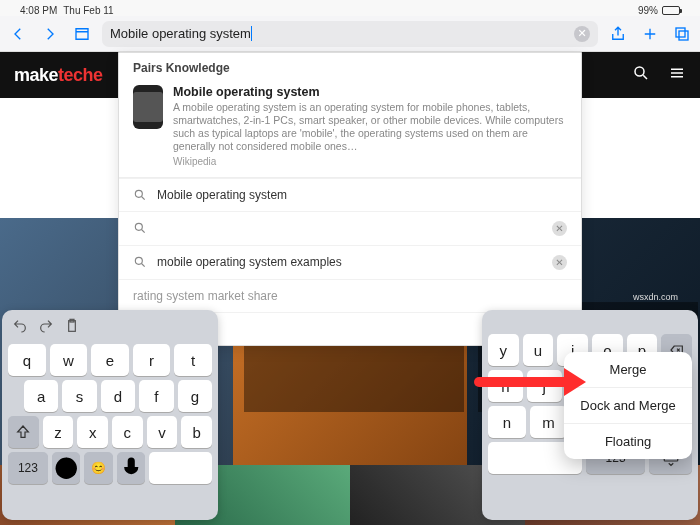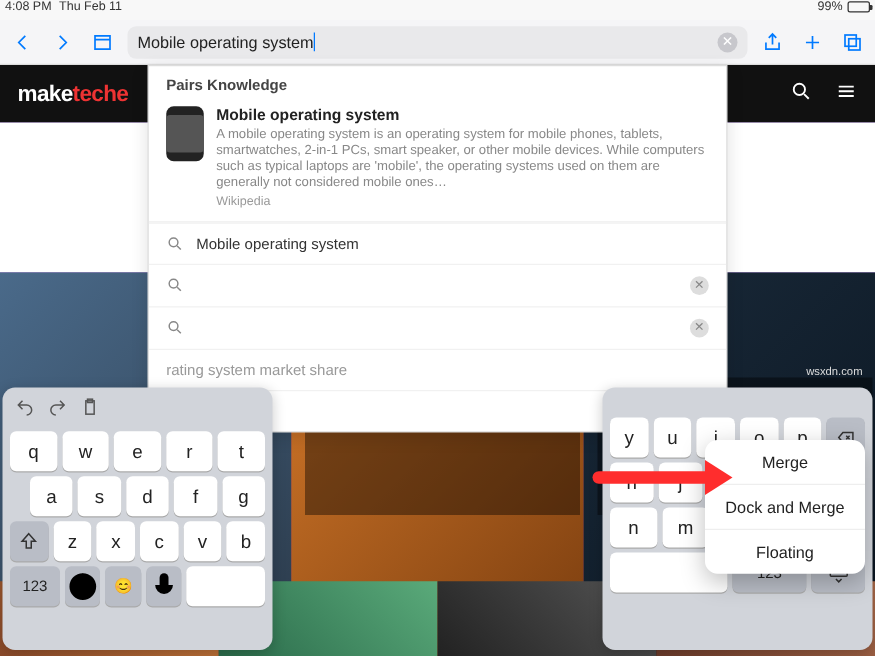--- a/index.html
+++ b/index.html
@@ -1,31 +1,31 @@
 <!DOCTYPE html>
 <html><head>
 <meta charset="utf-8">
 <style>
 * { margin: 0; padding: 0; box-sizing: border-box; font-family: -apple-system, "Helvetica Neue", Arial, sans-serif; }
 html, body { width: 700px; height: 525px; overflow: hidden; background: #f0f0f0; }
 
-.status-bar { height: 16px; background: #f8f8f8; display: flex; align-items: flex-start; font-size: 10px; color: #333; padding: 0 4px; justify-content: space-between; }
+.status-bar { height: 16px; background: #f8f8f8; display: flex; align-items: flex-end; font-size: 10px; color: #333; padding: 0 20px; justify-content: space-between; }
 .status-right { display: flex; align-items: center; gap: 4px; }
 .battery { width: 18px; height: 9px; border: 1px solid #333; border-radius: 2px; position: relative; }
 .battery::after { content:""; position:absolute; right:-3px; top:2px; width:2px; height:4px; background:#333; border-radius:0 1px 1px 0;}
 .battery-fill { background:#333; height:100%; width:99%; }
 
 .toolbar { height: 36px; background: #f5f5f7; border-bottom: 1px solid #ddd; display:flex; align-items:center; padding:0 6px; gap:8px; }
 .tool-icon { width:24px; height:24px; display:flex; align-items:center; justify-content:center; color:#007AFF; }
 .tool-icon svg { width:18px; height:18px; stroke:#007AFF; fill:none; stroke-width:1.8; }
 .url-field { flex:1; height:26px; background:#e9e9eb; border-radius:7px; display:flex; align-items:center; padding:0 8px; font-size:13px; color:#222; position:relative;}
 .url-field .caret { width:1px; height:15px; background:#007AFF;}
 .url-clear { width:16px;height:16px; border-radius:50%; background:#c7c7cc; color:#fff; display:flex; align-items:center; justify-content:center; font-size:11px; margin-left:auto;}
 
-.content { position:relative; height: calc(525px - 52px); background:#4c1d95; }
+.content { position:relative; height: calc(525px - 52px); background:#4d7c0f; }
 .site-header { height:46px; background:#111; display:flex; align-items:center; padding:0 14px; color:#fff; justify-content:space-between;}
 .logo { font-weight:700; font-size:18px; letter-spacing:-0.5px;}
 .logo .m { color:#fff;} .logo .a { color:#e33;}
 .site-icons { display:flex; gap:18px; }
 .site-icons svg { width:18px; height:18px; stroke:#fff; fill:none; stroke-width:2;}
 
 .bg-white { position:absolute; top:46px; left:0; right:0; height:120px; background:#fff;}
 .bg-photos { position:absolute; left:0; right:0; top:166px; bottom:0; display:flex; }
 .photo { flex:1; background:linear-gradient(135deg,#4a6a8a,#2b3a4a); position:relative;}
 .photo:nth-child(2){background:linear-gradient(135deg,#d97c2b,#7a3d0f);}
@@ -67,21 +67,21 @@
 .emoji{font-size:15px;}
 
 .popup{ position:absolute; right:8px; top:300px; width:128px; background:#fff; border-radius:10px; box-shadow:0 6px 20px rgba(0,0,0,0.25); z-index:80; overflow:hidden; font-size:13px;}
 .popup .opt{ padding:10px 12px; text-align:center; border-top:1px solid #eee; color:#222;}
 .popup .opt:first-child{border-top:none;}
 
 .arrow{ position:absolute; z-index:90; top:316px; left:474px; display:flex; align-items:center;}
 .arrow .shaft{ width:90px; height:10px; background:#ff2d2d; border-radius:5px 0 0 5px;}
 .arrow .head{ width:0;height:0; border-top:14px solid transparent; border-bottom:14px solid transparent; border-left:22px solid #ff2d2d;}
 
-.watermark{position:absolute; right:10px; top:240px; font-size:9px; color:#ddd; z-index:5; writing-mode:horizontal-tb;}
+.watermark{position:absolute; right:22px; top:240px; font-size:9px; color:#ddd; z-index:5; writing-mode:horizontal-tb;}
 </style>
 </head>
 <body>
 
 <div class="status-bar">
   <div style="display:flex;gap:6px;">
     <span>4:08 PM</span>
     <span>Thu Feb 11</span>
   </div>
   <div class="status-right">
@@ -186,20 +186,21 @@
           <circle cx="10" cy="10" r="6"></circle>
           <path d="M15 15l5 5"></path>
         </svg>
       <span class="del">✕</span>
     </div>
     <div class="sug-row">
       <svg viewBox="0 0 24 24">
           <circle cx="10" cy="10" r="6"></circle>
           <path d="M15 15l5 5"></path>
         </svg>
+      <span>mobile operating system examples</span>
       <span class="del">✕</span>
     </div>
     <div class="sug-fade">rating system market share</div>
     <div class="sug-fade">erating system"</div>
   </div>
 
   <div class="kbd kbd-left">
     <div class="kbd-tools">
       <span><svg viewBox="0 0 24 24">
             <path d="M9 14l-5-5 5-5M4 9h10a6 6 0 0 1 0 12"></path>

